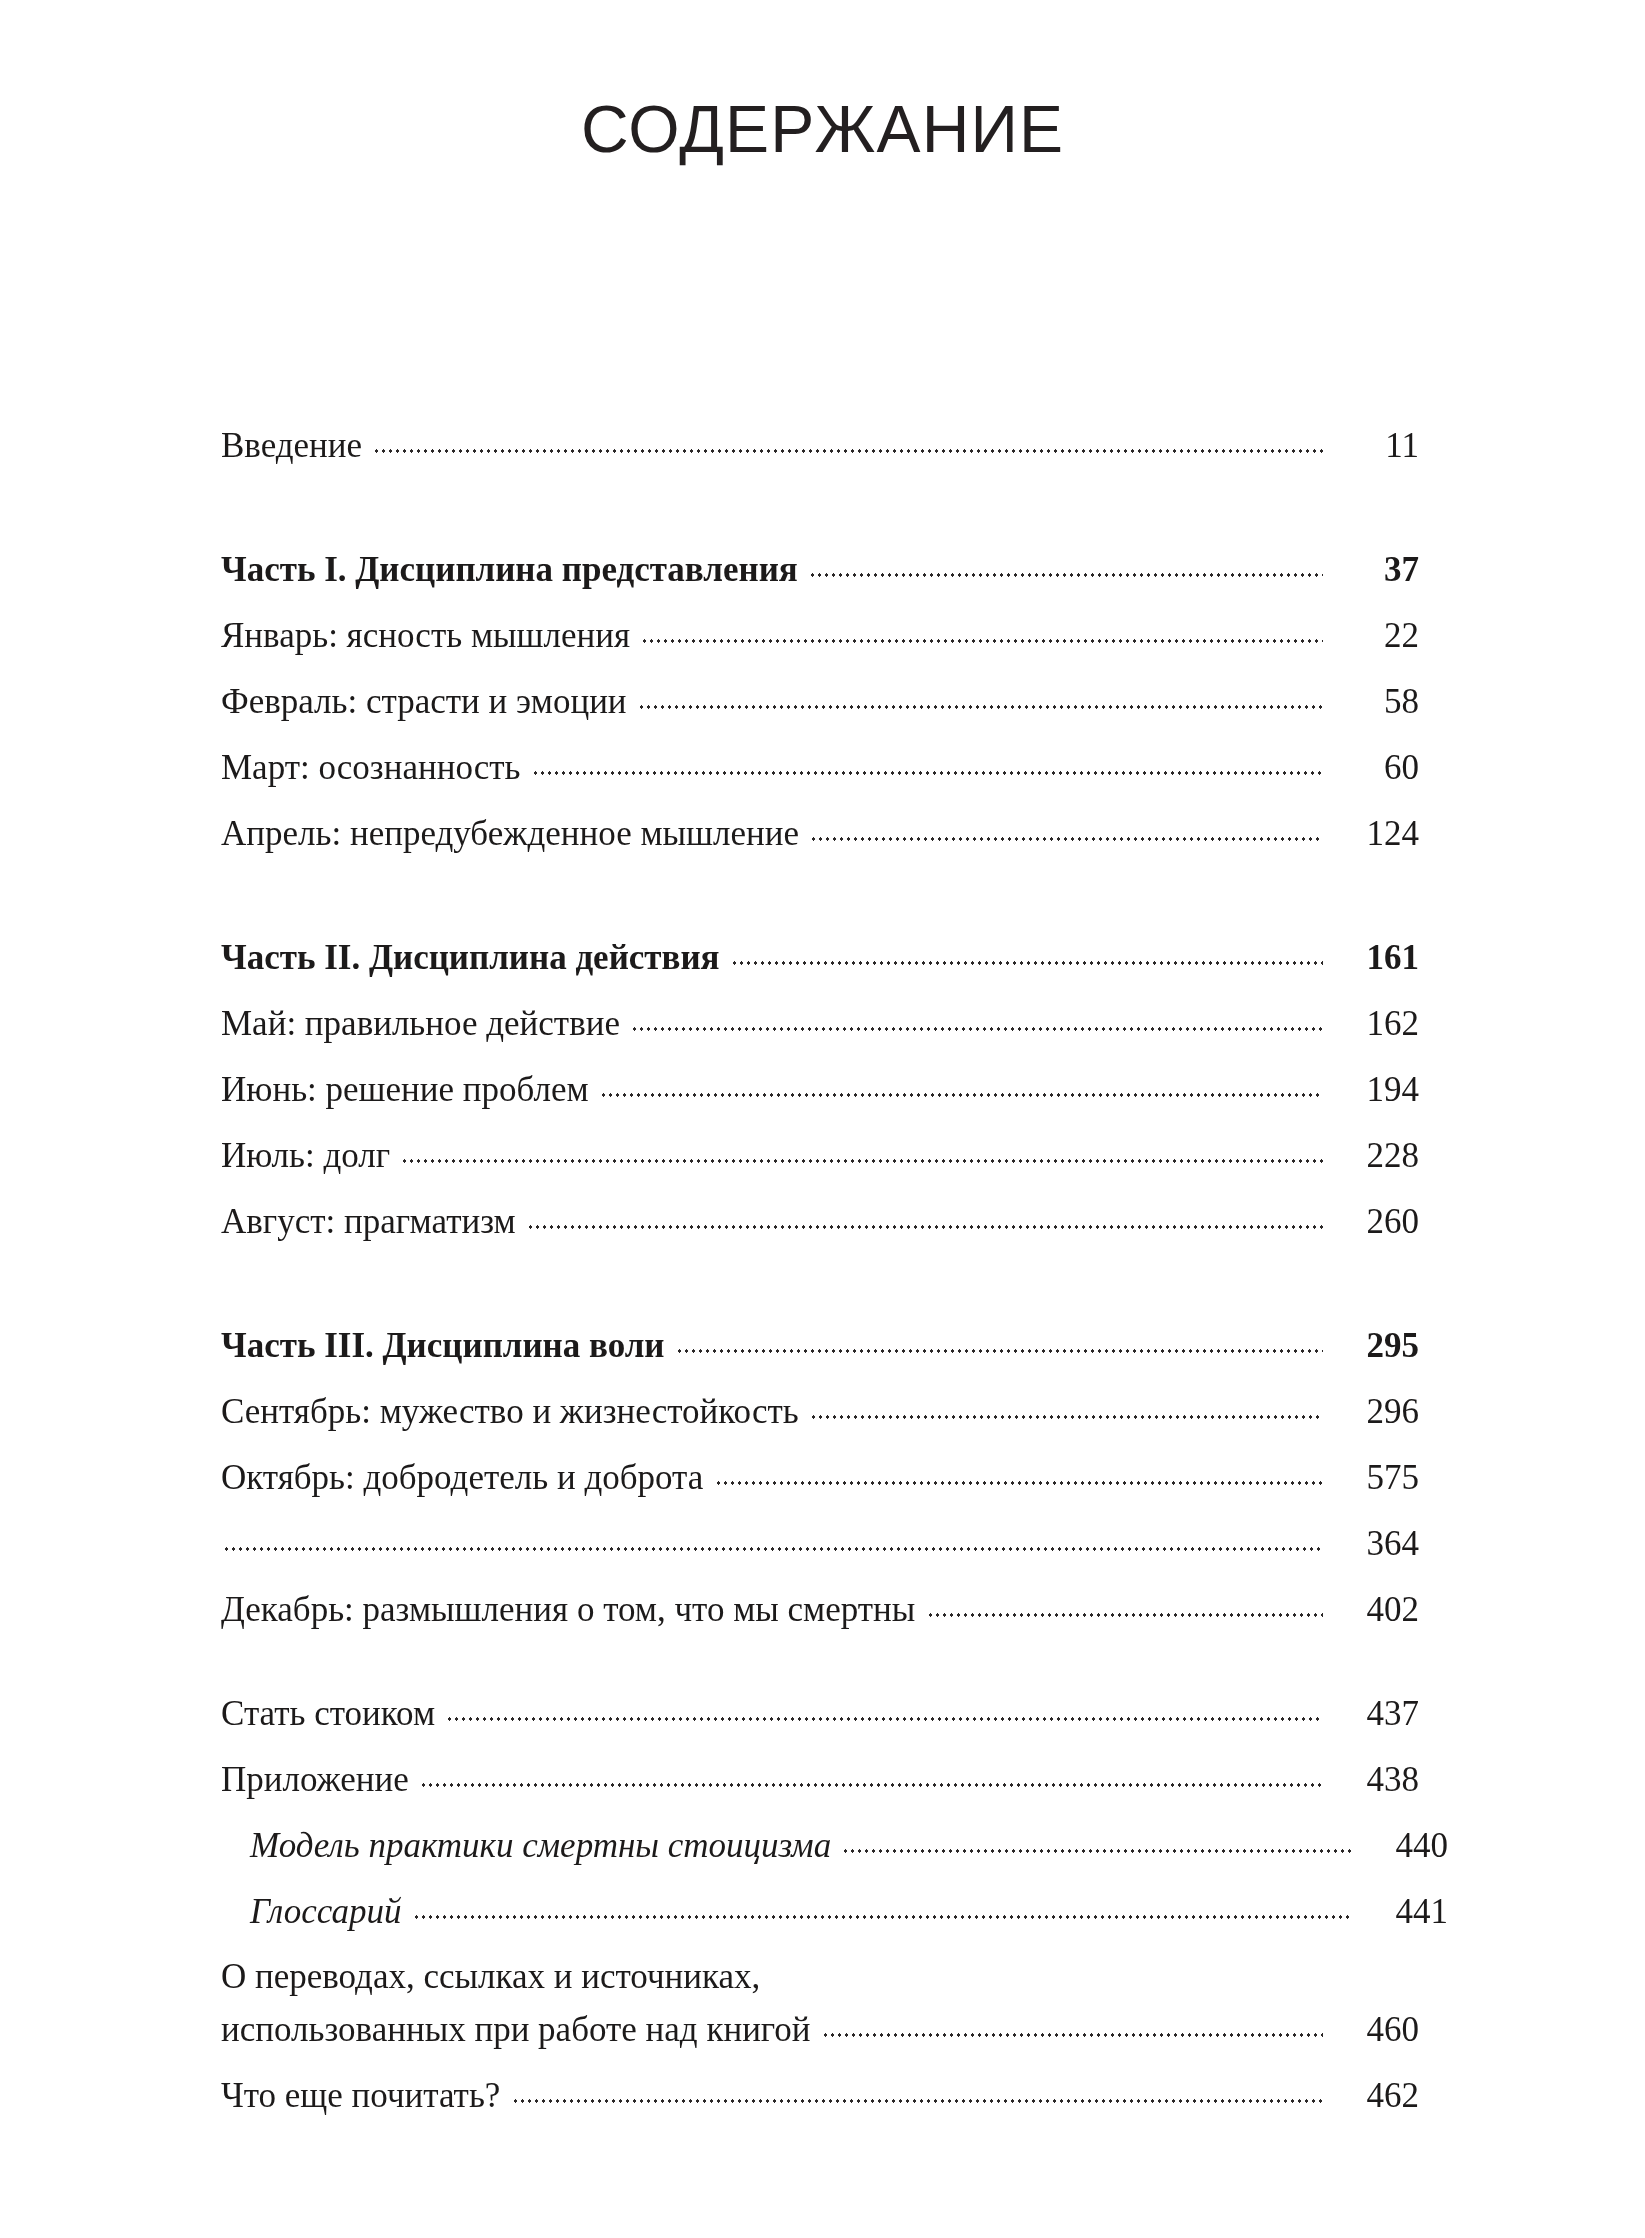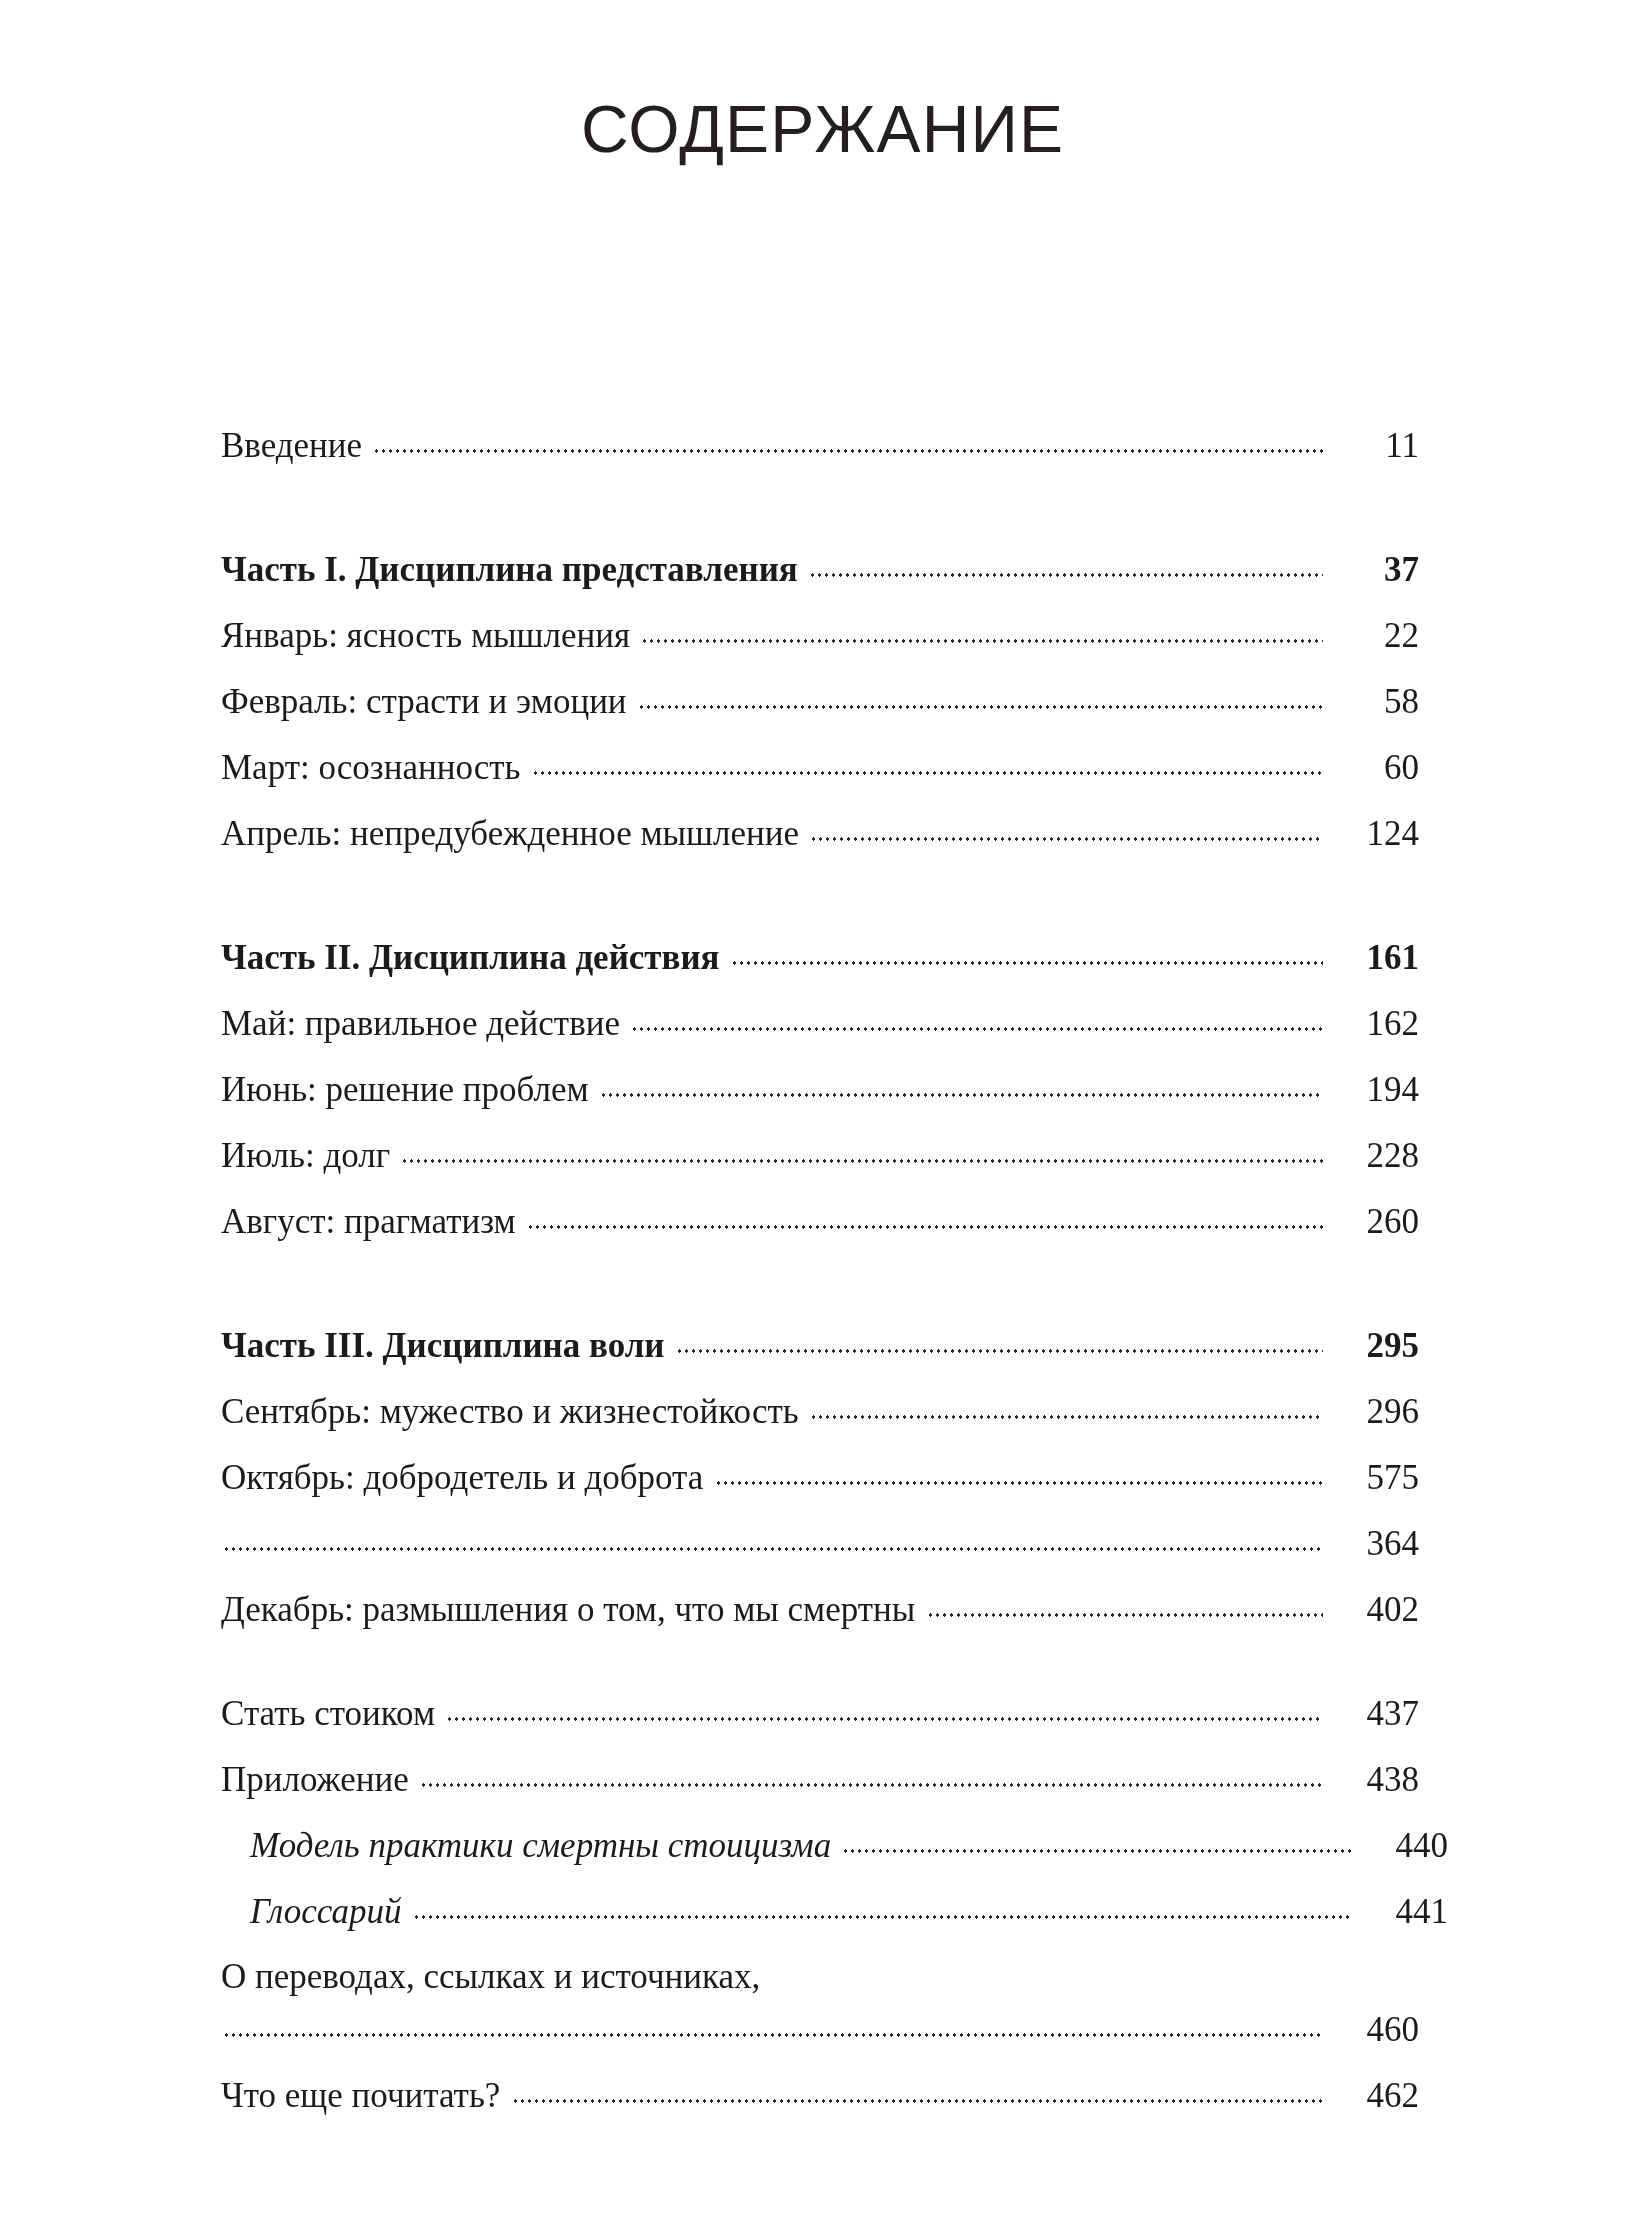--- a/index.html
+++ b/index.html
@@ -244,20 +244,21 @@
 
     <div class="sp-sm"></div>
 
     <div class="toc-row row-nolead">
       <span class="toc-label">О переводах, ссылках и источниках,</span>
       <span class="toc-leader"></span>
       <span class="toc-page"></span>
     </div>
     <div class="sp-xs"></div>
     <div class="toc-row">
+      <span class="toc-label">использованных при работе над книгой</span>
       <span class="toc-leader"></span>
       <span class="toc-page">460</span>
     </div>
 
     <div class="sp-sm"></div>
 
     <div class="toc-row">
       <span class="toc-label">Что еще почитать?</span>
       <span class="toc-leader"></span>
       <span class="toc-page">462</span>

